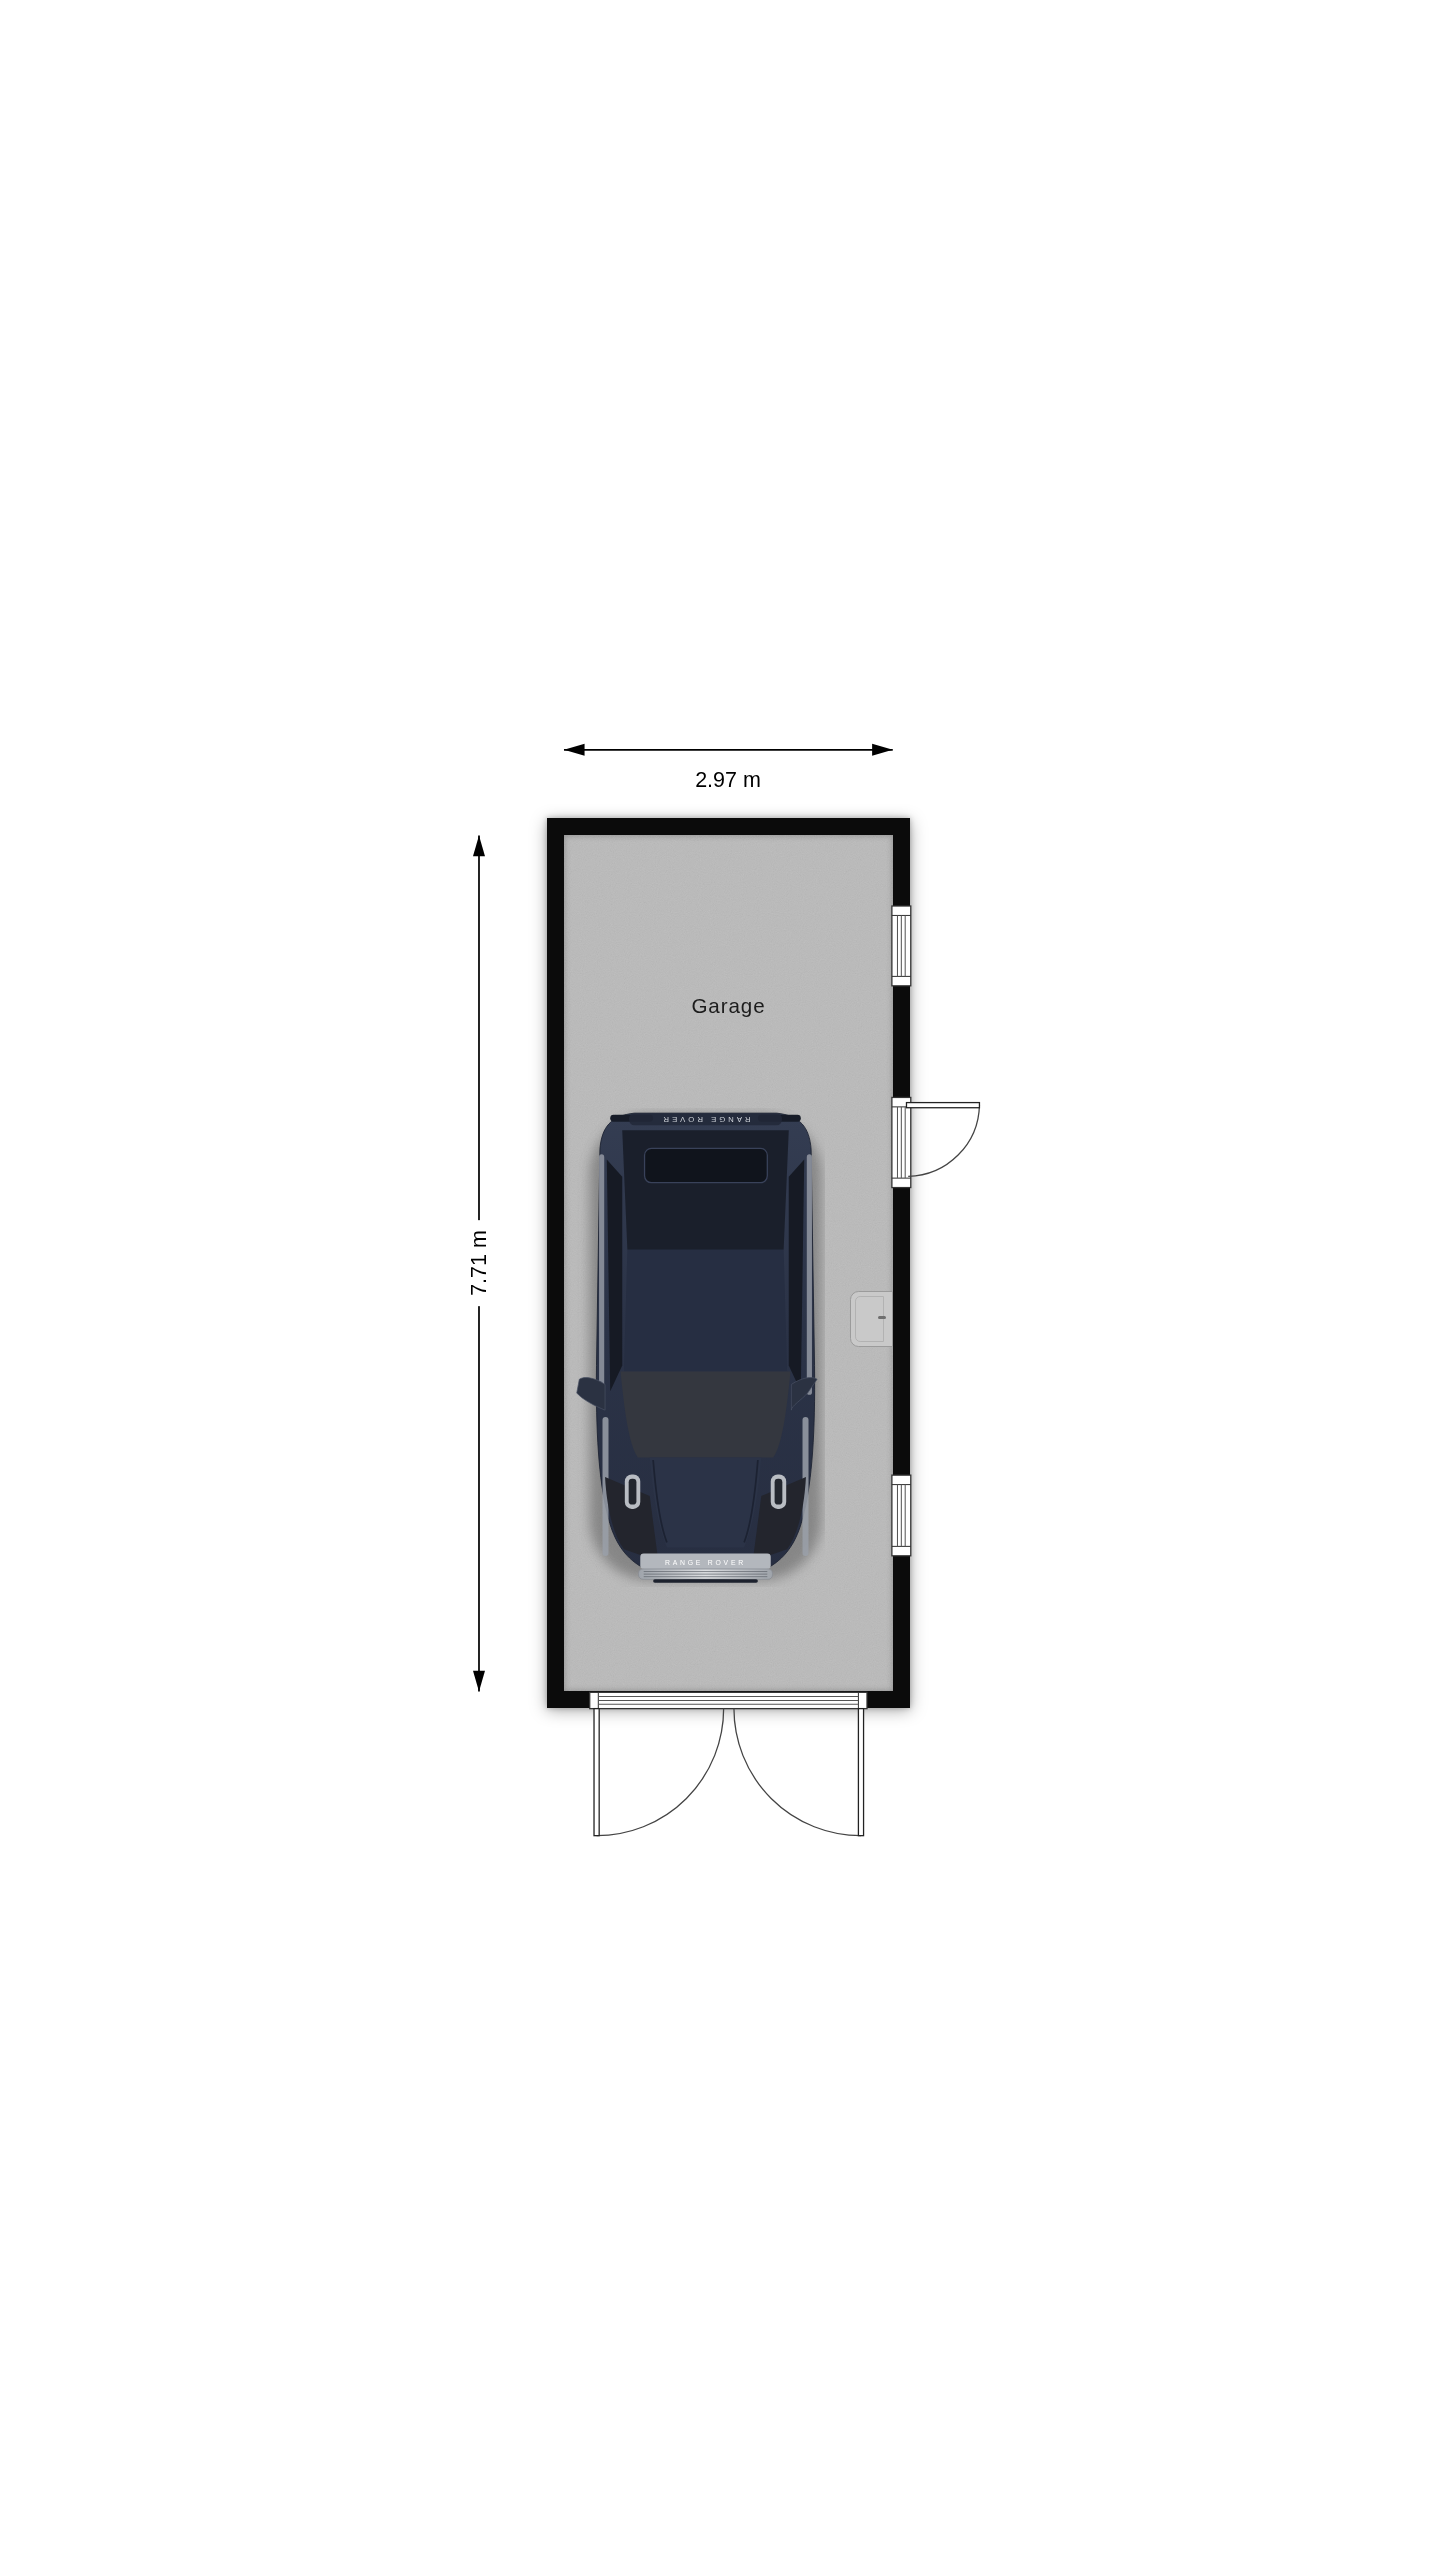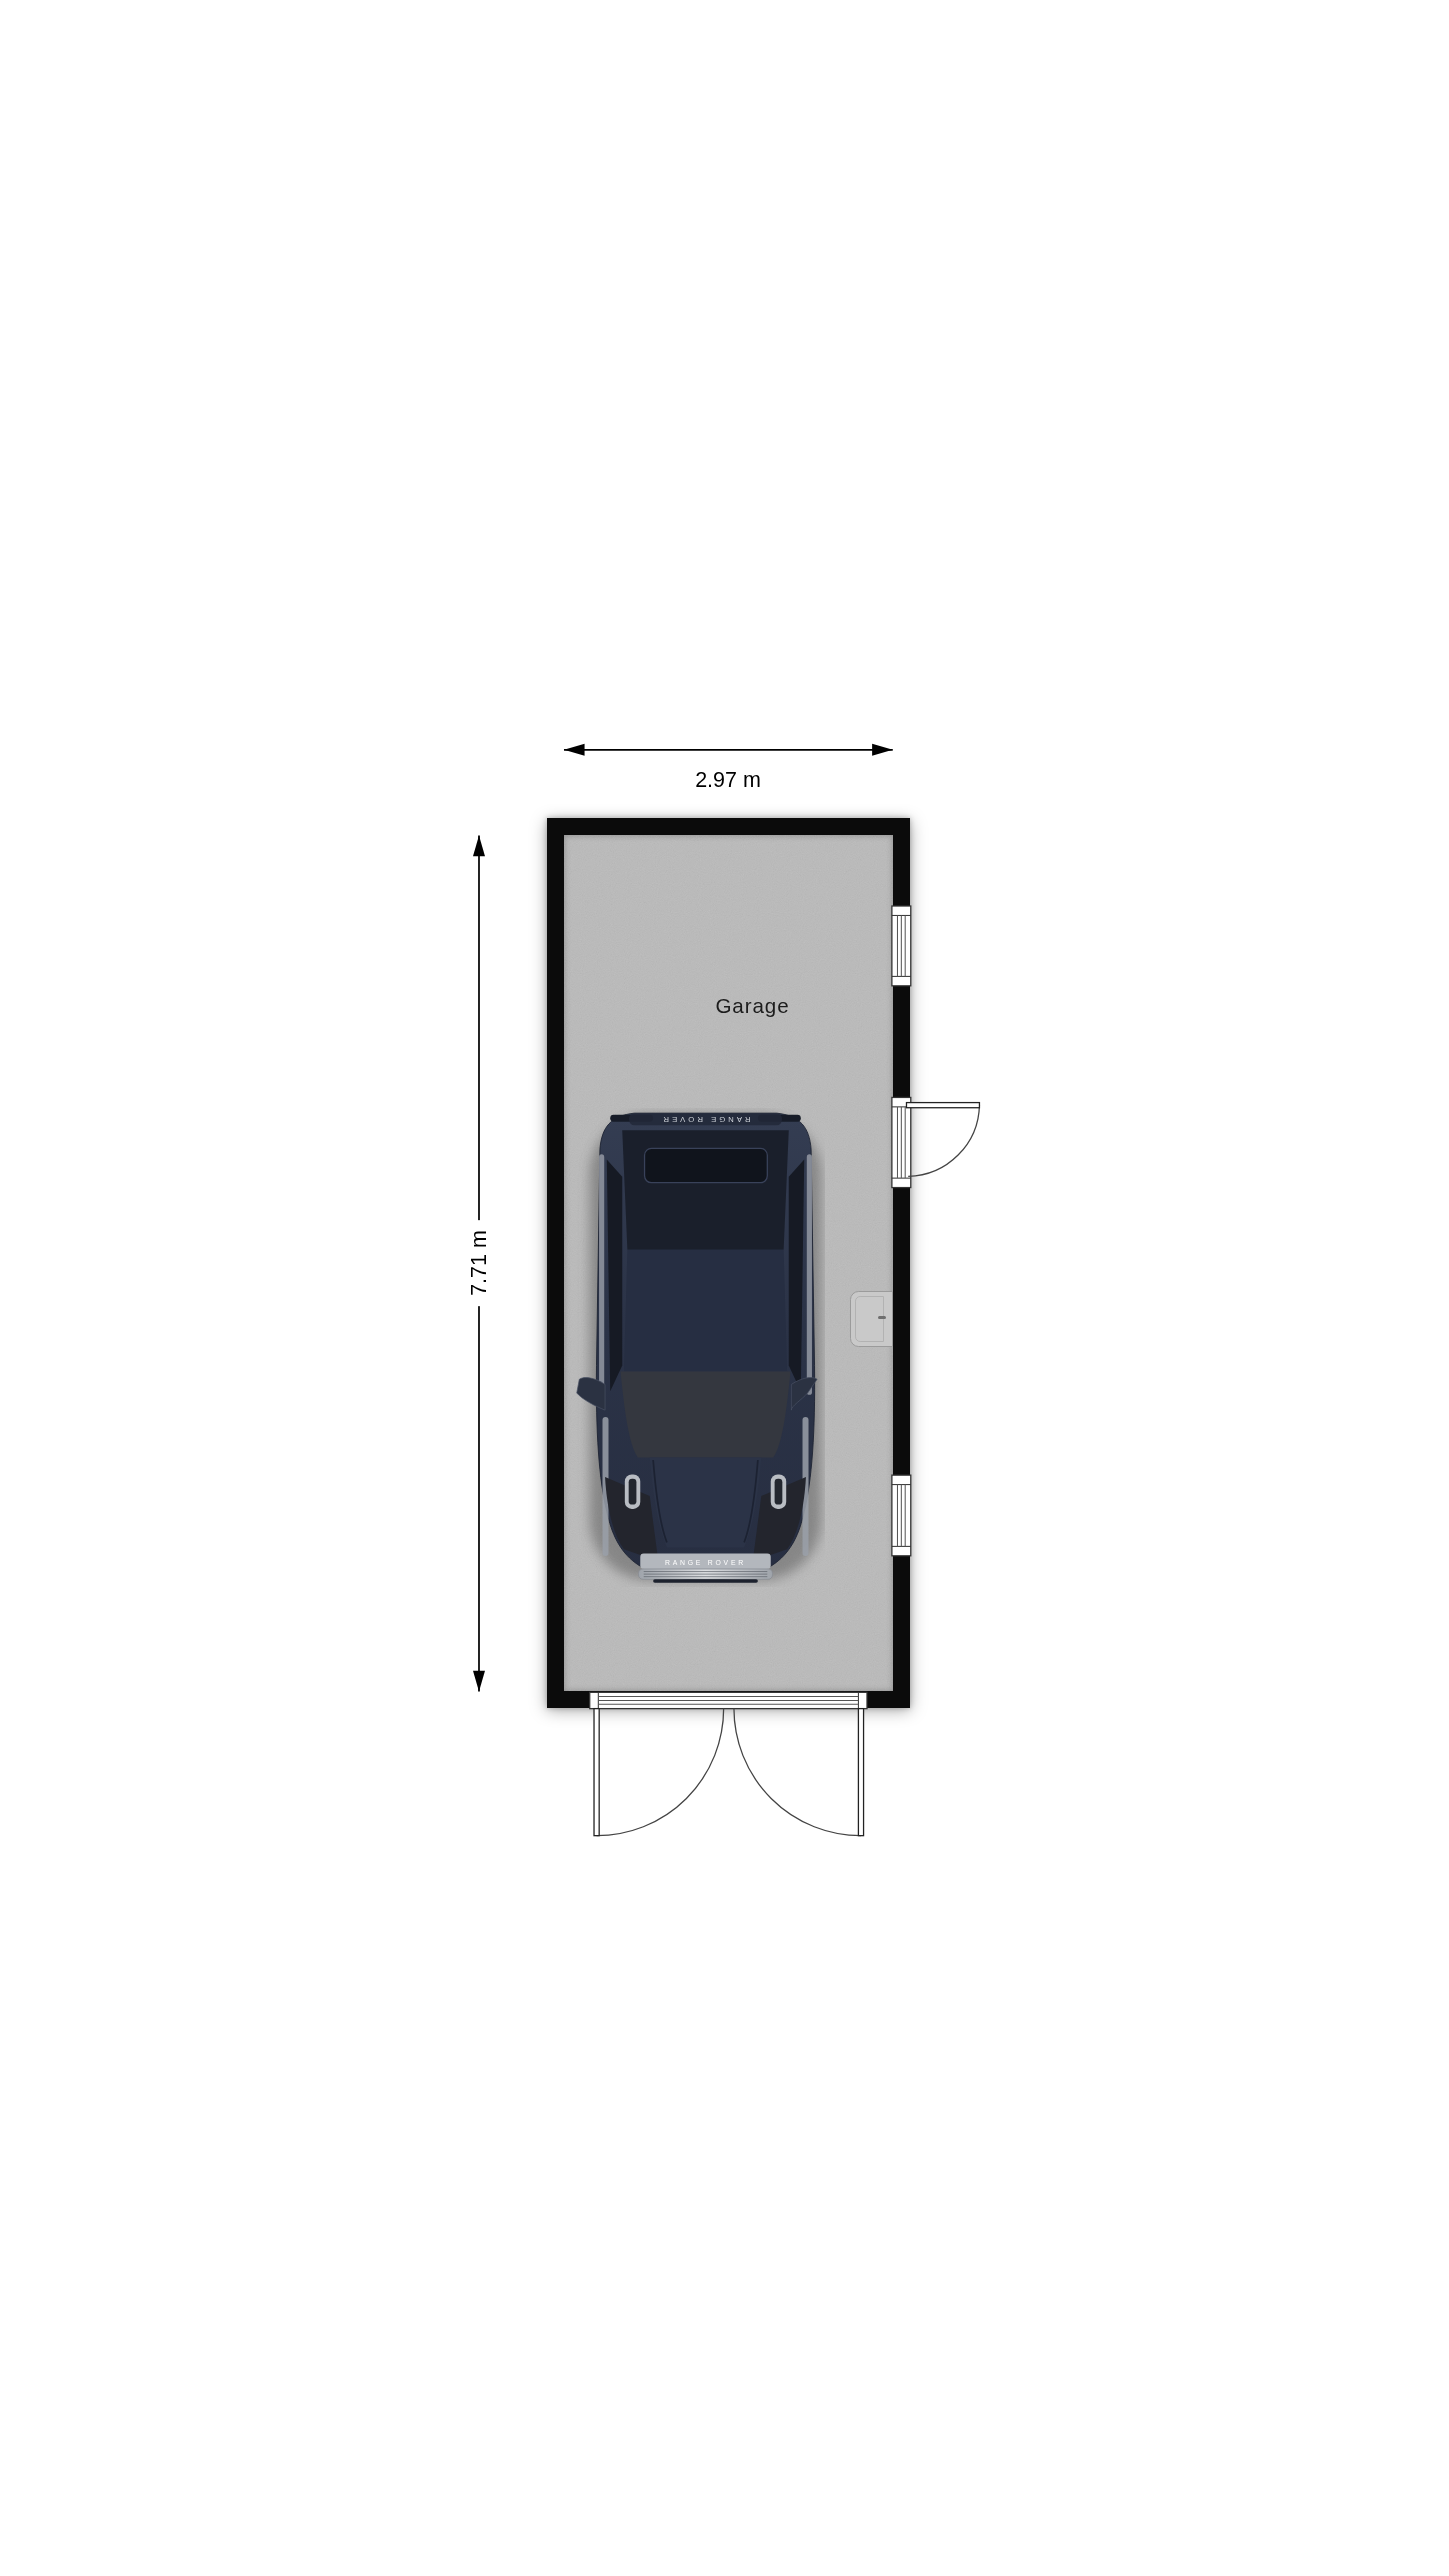--- a/index.html
+++ b/index.html
@@ -19,21 +19,21 @@
   }
   .floor{
     position:absolute;left:17px;top:17px;width:329px;height:856px;
     background:#bababa;
     box-shadow:inset 0 0 6.9px rgba(0,0,0,0.28);
     overflow:hidden;
   }
   .floor svg.noise{position:absolute;left:0;top:0;}
   
   .room-label{
-    position:absolute;left:588px;top:994px;width:329px;
+    position:absolute;left:564px;top:994px;width:329px;
     text-align:center;font-size:20.6px;letter-spacing:0.9px;color:#1c1c1c;
   }
   .dim-label{
     position:absolute;background:#ffffff;padding:0 10.3px;
     font-size:21.5px;color:#000;white-space:nowrap;line-height:29px;
   }
   .dim-label.top{left:728px;top:750px;transform:translate(-50%,-50%);margin-top:30px;}
   .dim-label.left{left:479px;top:1263px;transform:translate(-50%,-50%) rotate(-90deg);}
   
   .meter-box{

